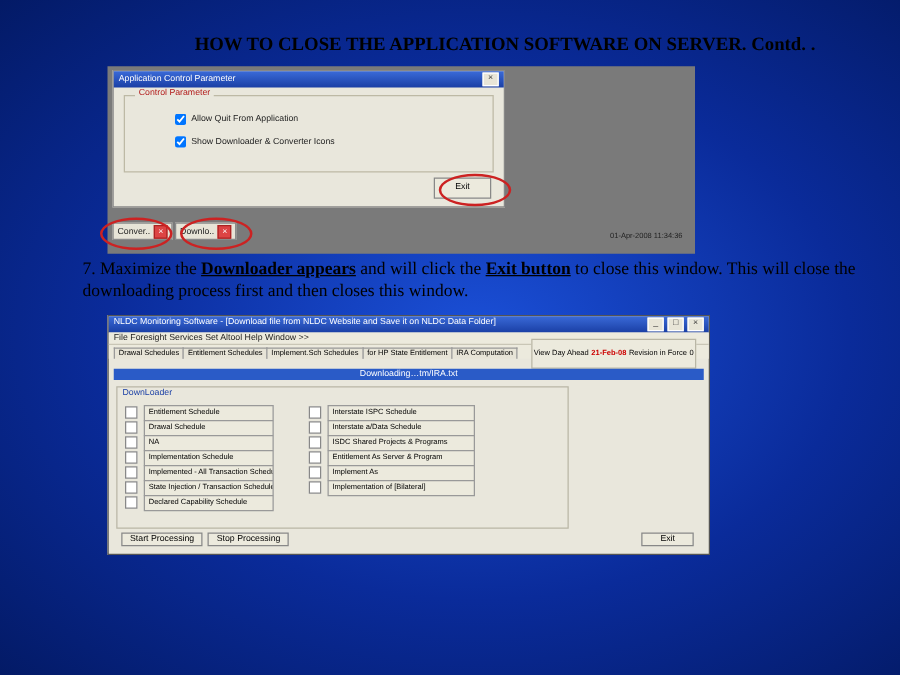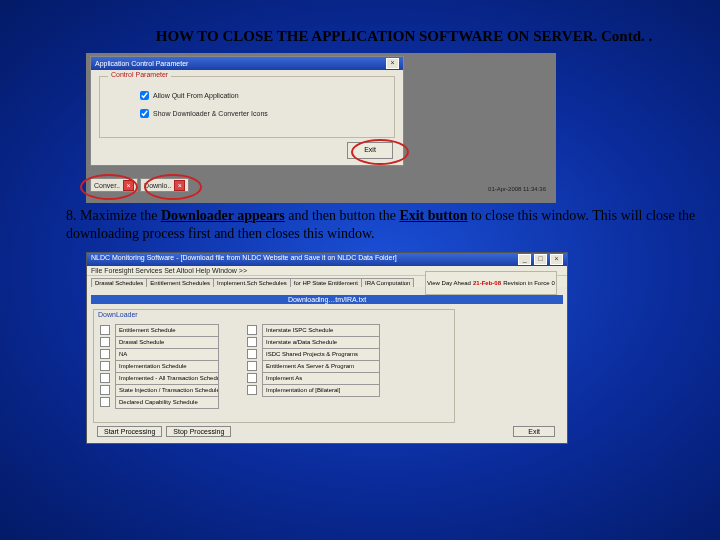--- a/index.html
+++ b/index.html
@@ -303,21 +303,21 @@
         <span>Downlo..</span>
         <span class="x">×</span>
       </div>
     </div>
     <div class="redcircle" style="left:-6px; bottom:3px;"></div>
     <div class="redcircle" style="left:58px; bottom:3px;"></div>
     <div class="datebar1">01-Apr-2008    11:34:36</div>
   </div>
 
   <div class="body-text">
-    <span>8. Maximize the </span><span class="b u">Downloader appears</span><span> and then button the </span><span class="b u">Exit button</span><span> to close this window. This will close the downloading process first and then closes this window.</span>
+    <span>7. Maximize the </span><span class="b u">Downloader appears</span><span> and will click the </span><span class="b u">Exit button</span><span> to close this window. This will close the downloading process first and then closes this window.</span>
   </div>
 
   <div class="shot2">
     <div class="win2">
       <div class="win2-title">
         <span>NLDC Monitoring Software - [Download file from NLDC Website and Save it on NLDC Data Folder]</span>
         <span>
           <span class="winbtn">_</span>
           <span class="winbtn">□</span>
           <span class="winbtn">×</span>

